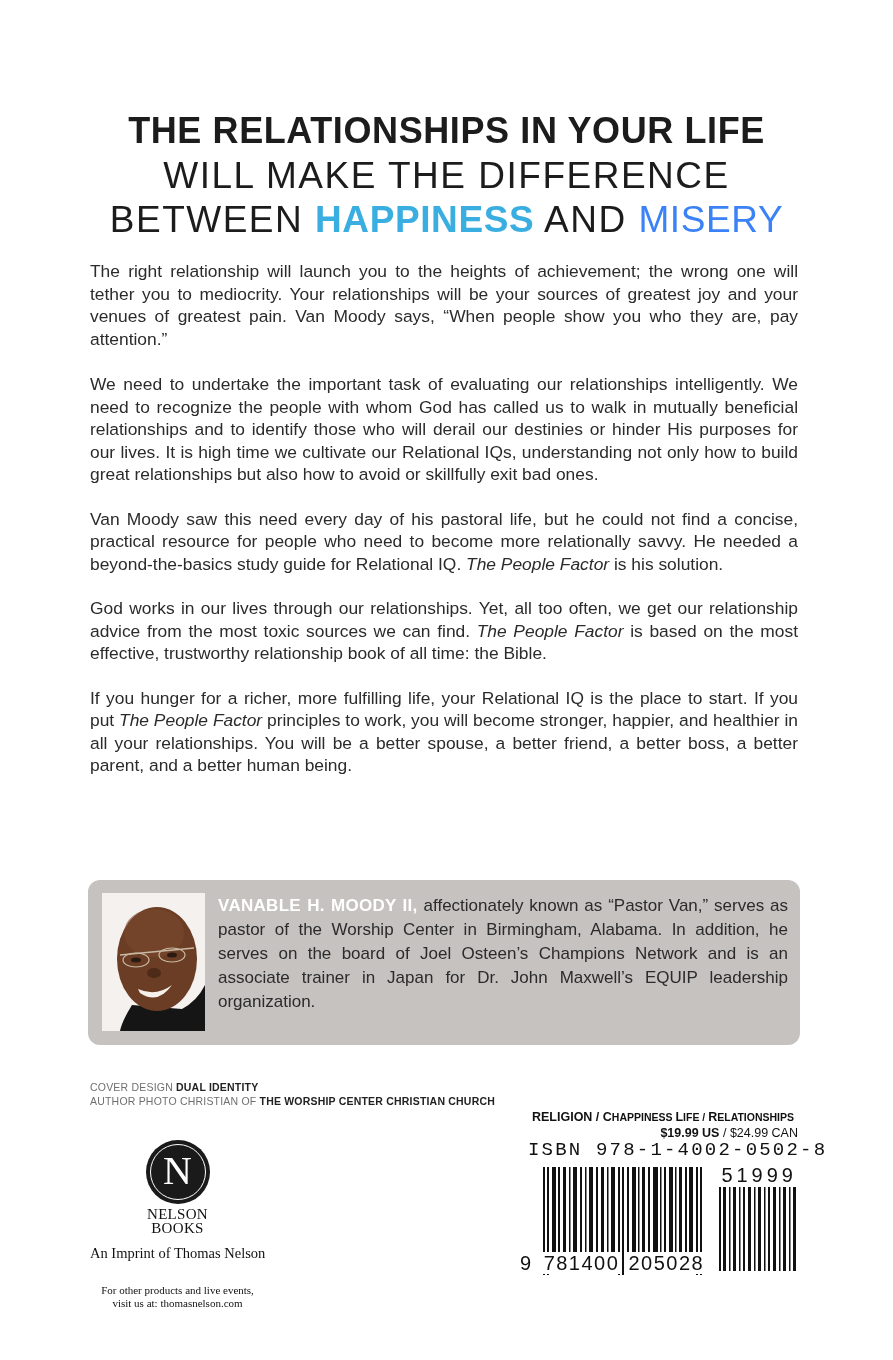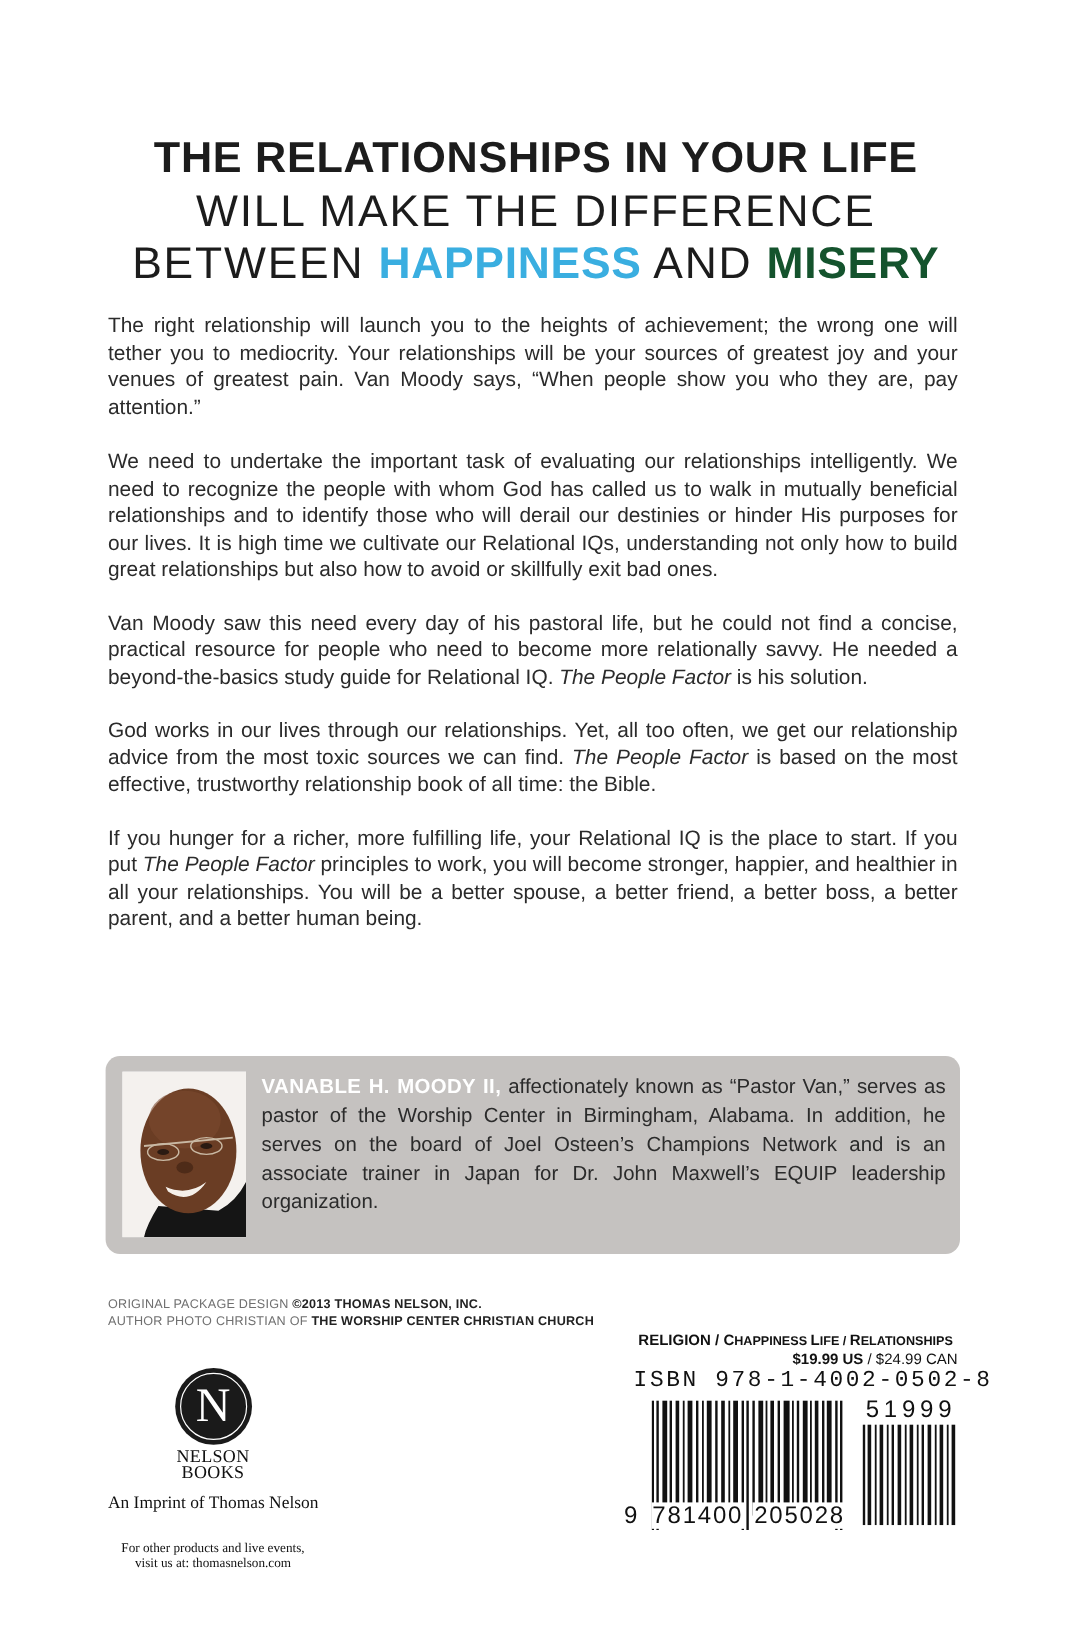--- a/index.html
+++ b/index.html
@@ -4,21 +4,21 @@
   <style>
     * { margin: 0; padding: 0; box-sizing: border-box; }
     html, body { width: 893px; height: 1360px; background: #ffffff; overflow: hidden; }
     body { position: relative; font-family: "Liberation Sans", "DejaVu Sans", sans-serif; color: #2a2a2a; }
 
     .headline { position: absolute; left: 0; top: 108px; width: 893px; text-align: center; color: #1c1c1c; }
     .headline .line { display: block; white-space: nowrap; }
     .headline .l1 { font-size: 36px; font-weight: 700; letter-spacing: 0.6px; line-height: 46px; }
     .headline .l2, .headline .l3 { font-size: 37px; font-weight: 400; letter-spacing: 1.5px; line-height: 44px; }
     .headline .happy { color: #3aaee0; font-weight: 700; letter-spacing: 0.6px; }
-    .headline .misery { color: #14532d; font-weight: 700; letter-spacing: 0.6px; }
+    .headline .misery { color: #3b82f6; font-weight: 400; letter-spacing: 0.6px; }
 
     .body-text { position: absolute; left: 90px; top: 260px; width: 708px; font-size: 17.4px; line-height: 22.5px; color: #2b2b2b; text-align: justify; }
     .body-text p { margin-bottom: 22px; }
     .body-text p:nth-child(1) { margin-bottom: 23px; }
     .body-text em { font-style: italic; }
 
     .bio { position: absolute; left: 88px; top: 880px; width: 712px; height: 165px; background: #c5c2c0; border-radius: 12px; }
     .bio .photo { position: absolute; left: 14px; top: 13px; width: 103px; height: 138px; background: #ffffff; overflow: hidden; }
     .bio .bio-text { position: absolute; left: 130px; top: 14px; width: 570px; font-size: 17px; line-height: 24px; color: #2b2b2b; text-align: justify; text-align-last: left; }
     .bio .bio-text .name { color: #ffffff; font-weight: 700; letter-spacing: 0.3px; }
@@ -79,21 +79,21 @@
       <ellipse cx="34" cy="67" rx="5" ry="2.5" fill="#2a1a12"></ellipse>
       <ellipse cx="70" cy="62" rx="5" ry="2.5" fill="#2a1a12"></ellipse>
       <path d="M36 96 Q54 104 70 92 Q56 112 38 100 Z" fill="#f5f0ea"></path>
       <ellipse cx="52" cy="80" rx="7" ry="5" fill="#4e2b18"></ellipse>
     </svg>
   </div>
   <div class="bio-text"><span class="name">VANABLE H. MOODY II,</span><span> affectionately known as “Pastor Van,” serves as pastor of the Worship Center in Birmingham, Alabama. In addition, he serves on the board of Joel Osteen’s Champions Network and is an associate trainer in Japan for Dr. John Maxwell’s EQUIP leadership organization.</span></div>
 </div>
 
 <div class="credits">
-  <div><span>ORIGINAL PACKAGE DESIGN </span><b>©2013 THOMAS NELSON, INC.</b></div>
+  <div><span>COVER DESIGN </span><b>DUAL IDENTITY</b></div>
   <div><span>AUTHOR PHOTO CHRISTIAN OF </span><b>THE WORSHIP CENTER CHRISTIAN CHURCH</b></div>
 </div>
 
 <div class="publisher">
   <div class="logo-circle">
     <div class="ring"></div>
     <div class="n">N</div>
   </div>
   <div class="nelson">NELSON</div>
   <div class="books">BOOKS</div>

